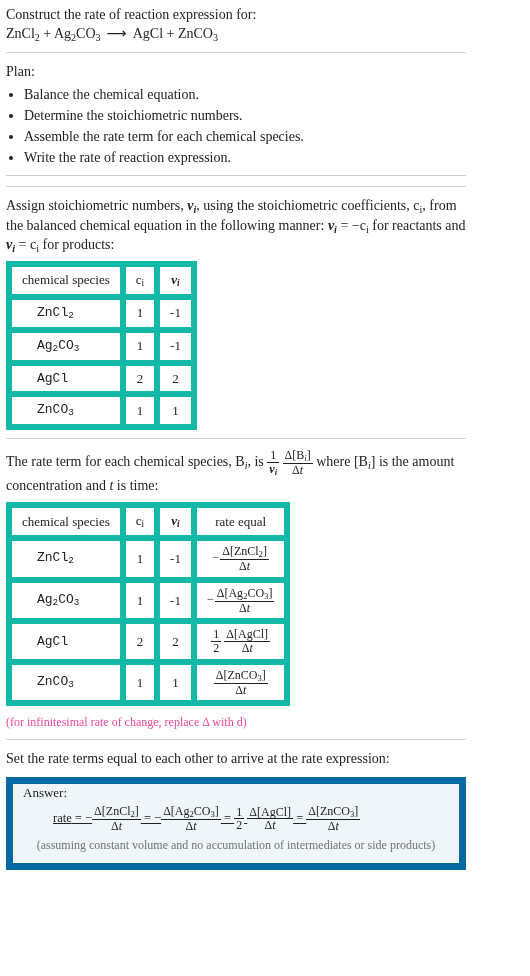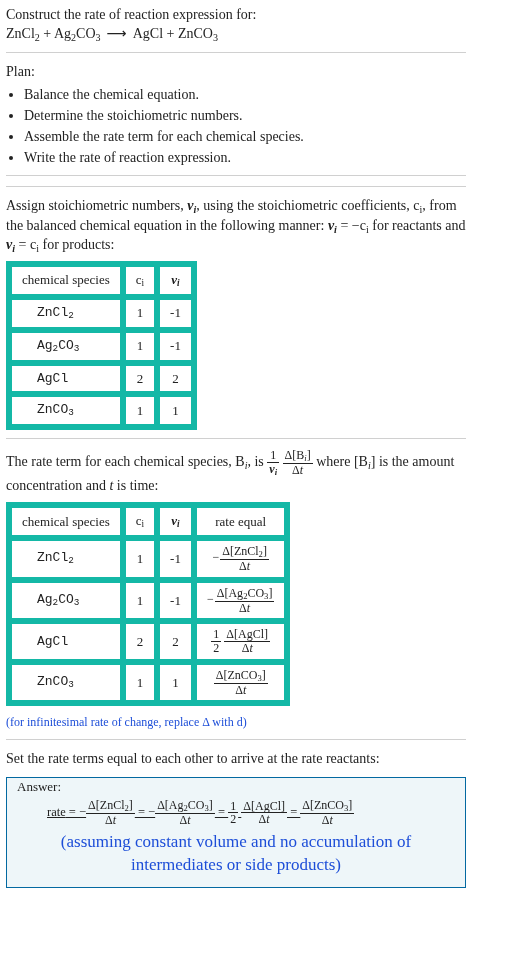--- a/index.html
+++ b/index.html
@@ -45,28 +45,28 @@
     vertical-align: middle;
     font-size: 12px;
     line-height: 1.05;
   }
   .frac .num { display:block; padding: 0 2px; }
   .frac .den { display:block; border-top: 1px solid #222; padding: 0 2px;}
   .math { font-style: italic; }
   .mathup { font-style: normal; }
   .answer {
     background: #eef6f9;
-    border: 1px solid #0369a1;
+    border: 7px solid #0369a1;
     padding: 0 10px 10px 10px;
     margin-top: 8px;
     font-size: 12.5px;
   }
   .answer .hdr { margin-bottom: 4px; font-size:13px;}
-  .answernote { color:#1d4ed8; font-size: 17px; text-align:center; margin-top:4px;}
-  .smallnote { color:#1d4ed8; font-size:12px; margin-top:2px;}
+  .answernote { color:#737373; font-size: 12px; text-align:center; margin-top:4px;}
+  .smallnote { color:#ec4899; font-size:12px; margin-top:2px;}
   .rate-term-cell { font-size:12px;}
   .nu { font-style: italic; font-weight: bold; }
   .ci { }
   .row-eq { white-space: nowrap; }
   .section { margin-bottom: 2px; }
   .center-eq { padding-left: 30px; text-decoration: underline;}
   .neg { padding-right:1px;}
 </style>
 </head>
 <body>
@@ -182,21 +182,21 @@
       <td class="rate-term-cell">
         <span class="frac"><span class="num">Δ[ZnCO<sub>3</sub>]</span><span class="den">Δ<span class="math">t</span></span></span>
       </td>
     </tr>
   </tbody>
     </table>
   <div class="smallnote">(for infinitesimal rate of change, replace Δ with d)</div>
 
   <hr class="sep">
 
-  <div class="section">Set the rate terms equal to each other to arrive at the rate reactants:</div>
+  <div class="section">Set the rate terms equal to each other to arrive at the rate expression:</div>
 
   <div class="answer">
     <div class="hdr">Answer:</div>
     <div class="center-eq row-eq">
       <span>rate</span> =
       −<span class="frac"><span class="num">Δ[ZnCl<sub>2</sub>]</span><span class="den">Δ<span class="math">t</span></span></span>
       = −<span class="frac"><span class="num">Δ[Ag<sub>2</sub>CO<sub>3</sub>]</span><span class="den">Δ<span class="math">t</span></span></span>
       = <span class="frac"><span class="num">1</span><span class="den">2</span></span>
         <span class="frac"><span class="num">Δ[AgCl]</span><span class="den">Δ<span class="math">t</span></span></span>
       = <span class="frac"><span class="num">Δ[ZnCO<sub>3</sub>]</span><span class="den">Δ<span class="math">t</span></span></span>

